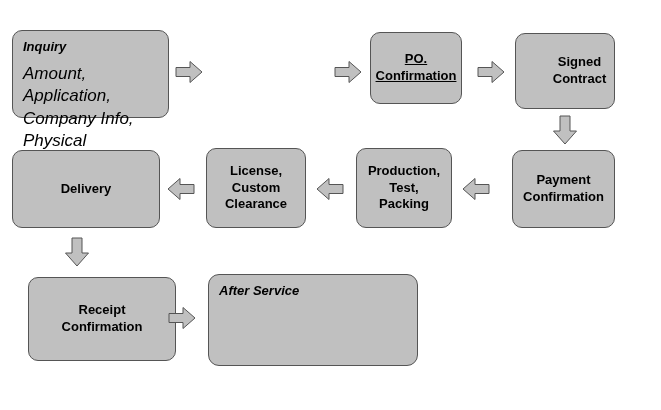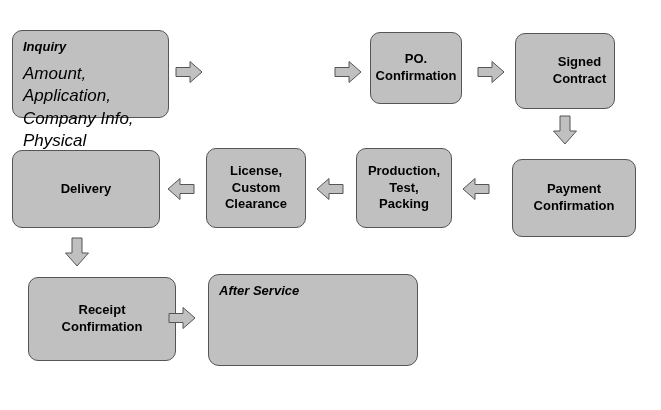--- a/index.html
+++ b/index.html
@@ -71,21 +71,21 @@
     </svg>
   </div>
 
 
   <div class="arrow" style="left:334px; top:60px;">
     <svg width="28" height="24" viewBox="0 0 28 24">
       <polygon points="1,7.5 15,7.5 15,1.5 27,12 15,22.5 15,16.5 1,16.5" fill="#c0c0c0" stroke="#555555" stroke-width="1"></polygon>
     </svg>
   </div>
 
-  <div class="node center" style="left:370px; top:32px; width:92px; height:72px;">
+  <div class="node center" style="left:370px; top:32px; width:92px; height:72px;text-decoration:underline;">
     <div class="title">PO.
 Confirmation</div>
   </div>
 
   <div class="arrow" style="left:477px; top:60px;">
     <svg width="28" height="24" viewBox="0 0 28 24">
       <polygon points="1,7.5 15,7.5 15,1.5 27,12 15,22.5 15,16.5 1,16.5" fill="#c0c0c0" stroke="#555555" stroke-width="1"></polygon>
     </svg>
   </div>
 
@@ -93,21 +93,21 @@
     <div class="title">Signed
 Contract</div>
   </div>
 
   <div class="arrow" style="left:552px; top:115px;">
     <svg width="26" height="30" viewBox="0 0 26 30">
       <polygon points="8,1 8,16 1.5,16 13,29 24.5,16 18,16 18,1" fill="#c0c0c0" stroke="#555555" stroke-width="1"></polygon>
     </svg>
   </div>
 
-  <div class="node center" style="left:512px; top:159px; width:124px; height:78px;">
+  <div class="node center" style="left:512px; top:150px; width:103px; height:78px;">
     <div class="title">Payment
 Confirmation</div>
   </div>
 
   <div class="arrow" style="left:462px; top:177px;">
     <svg width="28" height="24" viewBox="0 0 28 24">
       <polygon points="27,7.5 13,7.5 13,1.5 1,12 13,22.5 13,16.5 27,16.5" fill="#c0c0c0" stroke="#555555" stroke-width="1"></polygon>
     </svg>
   </div>
 

